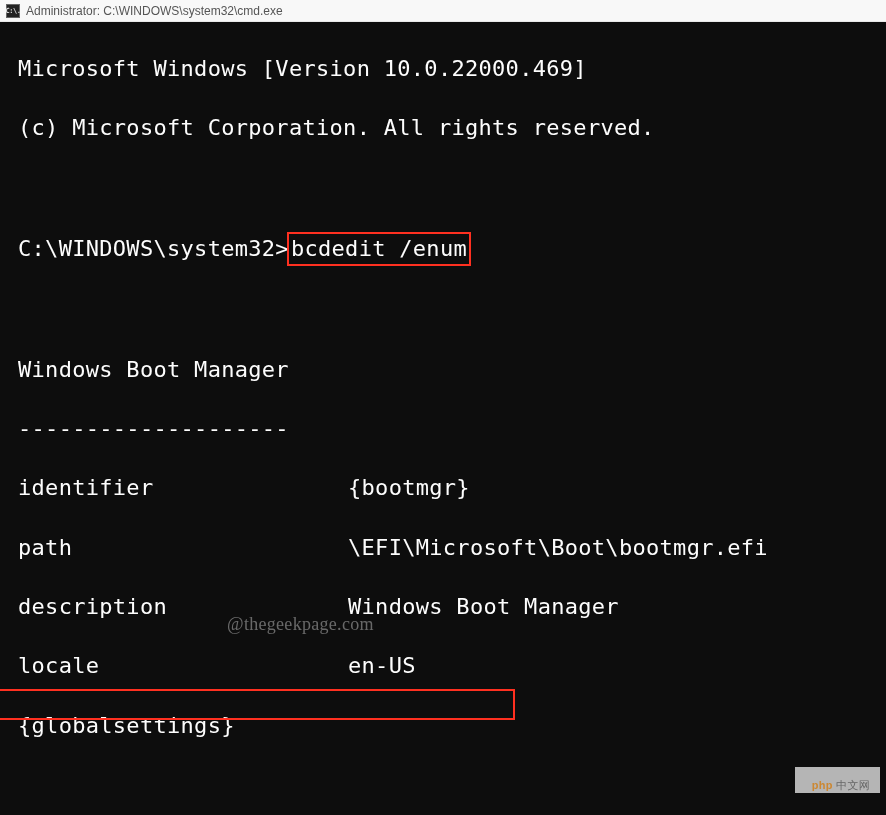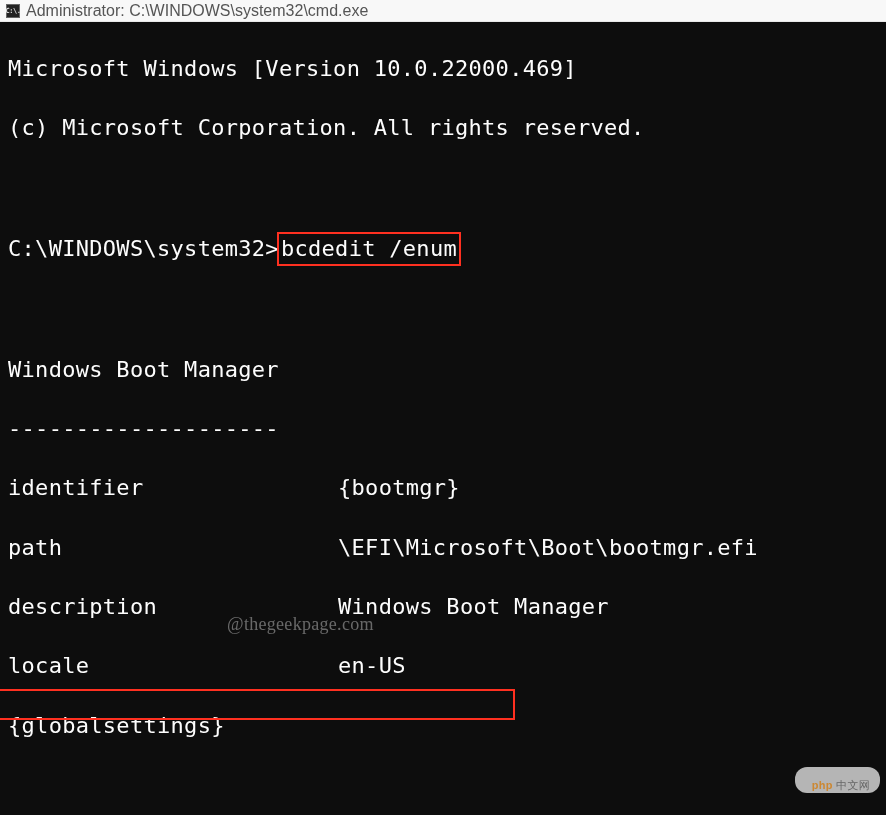--- a/index.html
+++ b/index.html
@@ -25,30 +25,30 @@
     height: 14px;
     display: inline-flex;
     align-items: center;
     justify-content: center;
     background: #222;
     color: #ddd;
     font: 700 7px monospace;
     border: 1px solid #666;
     letter-spacing: -0.5px;
   }
-  .titlebar-title { color: #555; font-size: 16px; }
+  .titlebar-title { color: #555; font-size: 12px; }
   .terminal {
     width: 100%;
     height: calc(100% - 22px);
     background: #0d0d0d;
     color: #fdfdfd;
     font-family: Consolas, "Lucida Console", monospace;
     font-size: 22px;
     line-height: 1.35;
-    padding: 2px 0 0 8px;
+    padding: 2px 0 0 18px;
     white-space: pre;
     letter-spacing: 0.3px;
     position: relative;
     overflow: hidden;
   }
   .row { display: block; position: relative; }
   .entry { display: flex; }
   .col-key { width: 330px; display: inline-block; }
   .col-val { display: inline-block; }
   .highlight-box {
@@ -72,21 +72,21 @@
     top: 564px;
     pointer-events: none;
     margin-top: 26px;
   }
   .badge {
     position: absolute;
     right: 6px;
     bottom: 22px;
     background: rgba(200,200,200,0.9);
     color: #666;
-    border-radius: 12px;
+    border-radius: 0;
     padding: 2px 10px;
     font: 11px/1 Arial, sans-serif;
   }
   .badge b { color: #c83; font-weight: 700; }
 </style>
 </head>
 <body>
 
 <div class="titlebar">
   <span class="cmd-icon">C:\.</span>

